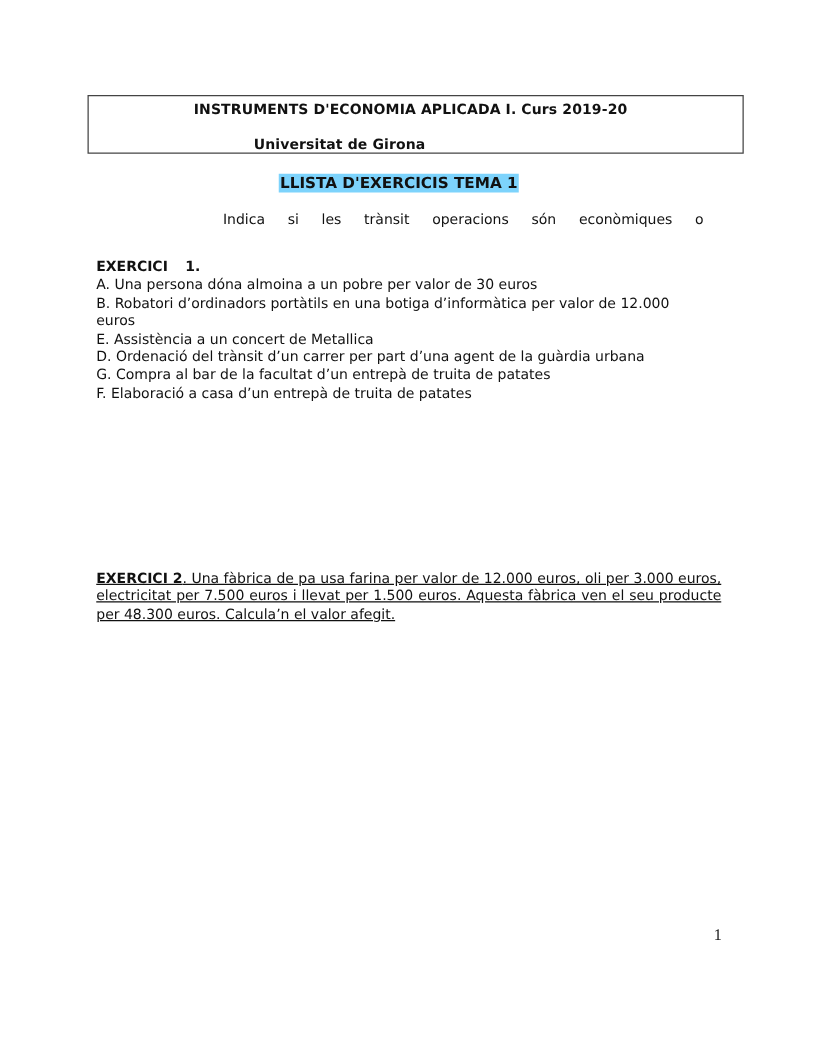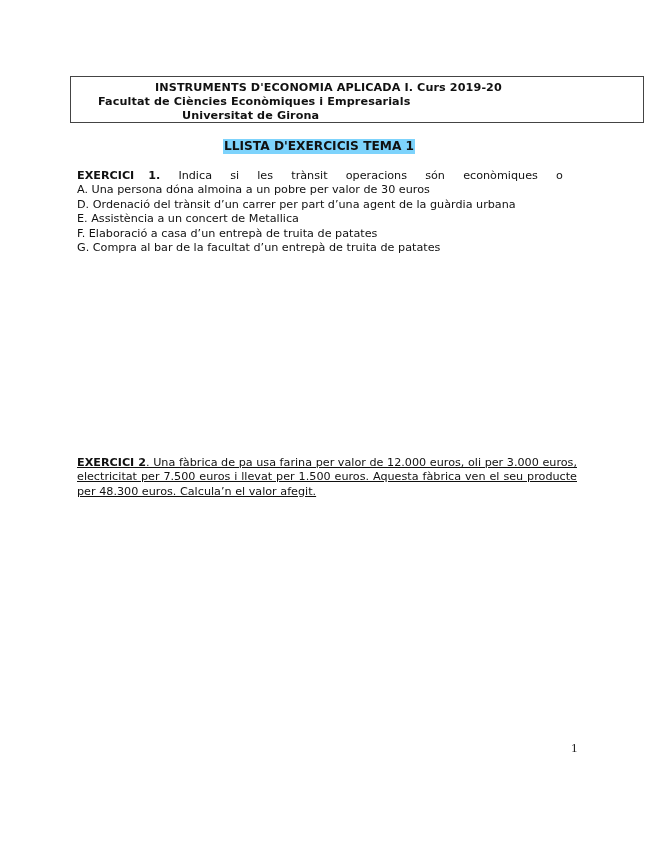--- a/index.html
+++ b/index.html
@@ -12,36 +12,36 @@
       height: 848px;
       position: relative;
       overflow: hidden;
       font-family: "DejaVu Sans", sans-serif;
       color: #111;
     }
     .header-box {
       position: absolute;
       left: 70px;
       top: 76px;
-      width: 574px;
+      width: 525px;
       height: 47px;
       border: 1.5px solid #444;
       box-sizing: border-box;
     }
     .header-line {
       position: absolute;
       font-family: "DejaVu Sans", sans-serif;
       font-weight: bold;
       font-size: 11.2px;
       white-space: nowrap;
       letter-spacing: 0.1px;
     }
     .hl1 { left: 84px; top: 4px; }
     .hl2 { left: 27px; top: 18px; }
-    .hl3 { left: 111px; top: 32px; text-align: center; }
+    .hl3 { left: 132px; top: 32px; text-align: center; }
 
     .title {
       position: absolute;
       left: 223px;
       top: 139px;
       font-weight: bold;
       font-size: 12.2px;
       background: #7dd3fc;
       padding: 0 1px;
       line-height: 15px;
@@ -76,40 +76,41 @@
       font-family: "Liberation Serif", serif;
       font-size: 13px;
       color: #222;
     }
   </style>
 </head>
 <body>
 
 <div class="header-box">
   <div class="header-line hl1">INSTRUMENTS D'ECONOMIA APLICADA I. Curs 2019-20</div>
-  <div class="header-line hl2">Facultat de Ciències Econòmiques i Empresarials</div>
   <div class="header-line hl3">Universitat de Girona</div>
 </div>
 
 <div class="title">LLISTA D'EXERCICIS TEMA 1</div>
 
 <div class="block ex1">
   <div class="ex1-intro-first">
-    <span class="bold" style="word-spacing:10px;">EXERCICI 1.</span>
+    <span class="bold" style="word-spacing:10px;margin-top:38px;">EXERCICI 1.</span>
     <span>Indica</span>
     <span>si</span>
     <span>les</span>
     <span>trànsit</span>
     <span>operacions</span>
     <span>són</span>
     <span>econòmiques</span>
     <span>o</span>
   </div>
   <span class="line">A. Una persona dóna almoina a un pobre per valor de 30 euros</span>
+  <span class="line">B. Robatori d’ordinadors portàtils en una botiga d’informàtica per valor de 12.000</span>
+  <span class="line">euros</span>
+  <span class="line">E. Assistència a un concert de Metallica</span>
   <span class="line">D. Ordenació del trànsit d’un carrer per part d’una agent de la guàrdia urbana</span>
-  <span class="line">E. Assistència a un concert de Metallica</span>
+  <span class="line">G. Compra al bar de la facultat d’un entrepà de truita de patates</span>
   <span class="line">F. Elaboració a casa d’un entrepà de truita de patates</span>
-  <span class="line">G. Compra al bar de la facultat d’un entrepà de truita de patates</span>
 </div>
 
 <div class="block ex2 justify"><span class="bold">EXERCICI 2</span><span>. Una fàbrica de pa usa farina per valor de 12.000 euros, oli per 3.000 euros, electricitat per 7.500 euros i llevat per 1.500 euros. Aquesta fàbrica ven el seu producte per 48.300 euros. Calcula’n el valor afegit.</span></div>
 
 <div class="page-num">1</div>
 
 </body></html>

